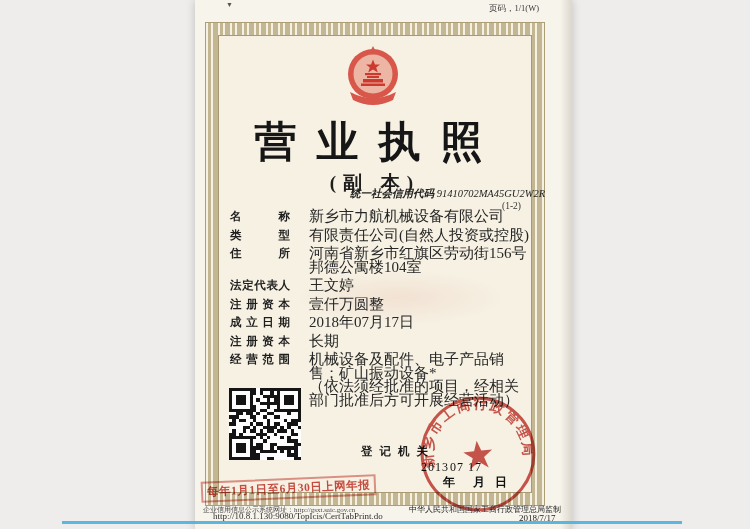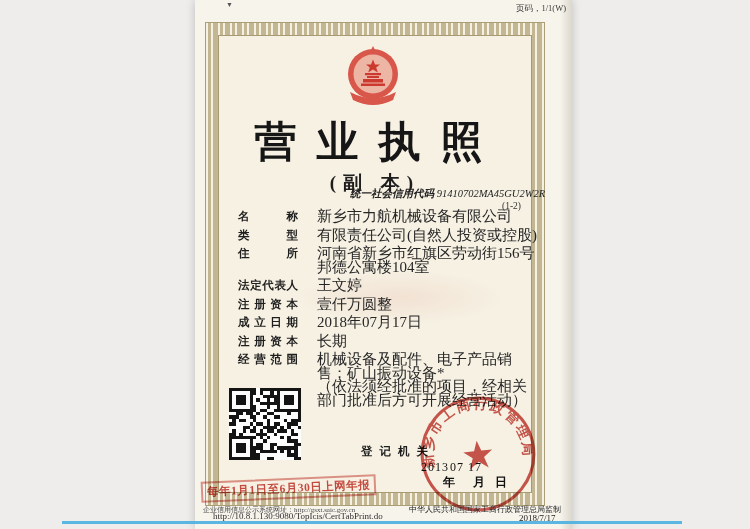--- a/index.html
+++ b/index.html
@@ -2,41 +2,41 @@
 <html><head>
 <meta charset="utf-8">
 <style>
   html,body{margin:0;padding:0;background:#e9e9e9;}
   .canvas{position:relative;width:750px;height:529px;background:#eeedeb;overflow:hidden;
           font-family:"Liberation Serif",serif;}
   .paper{position:absolute;left:195px;top:0;width:377px;height:529px;background:#f7f4ec;
          box-shadow:0 0 9px rgba(0,0,0,.20);}
   .paper-shade{position:absolute;right:0;top:0;width:12px;height:100%;
          background:linear-gradient(90deg,rgba(0,0,0,0),rgba(110,100,80,.20));}
-  .page-label{position:absolute;left:516px;top:3px;font-size:8.5px;color:#3a3a3a;white-space:nowrap;}
+  .page-label{position:absolute;left:489px;top:3px;font-size:8.5px;color:#3a3a3a;white-space:nowrap;}
   .caret{position:absolute;left:226px;top:1px;font-size:7px;color:#555;}
   
   .frame{position:absolute;left:205px;top:22px;width:340px;height:484px;box-sizing:border-box;
          padding:12px;border:1px solid #ab9e77;
          background:
            repeating-linear-gradient(90deg, rgba(248,244,231,.95) 0 2px, rgba(248,244,231,0) 2px 5px,
                                             rgba(248,244,231,.95) 5px 7px, rgba(248,244,231,0) 7px 12px),
            #c3b692;}
   .frame-inner{width:100%;height:100%;box-sizing:border-box;border:1px solid #a89b74;background:#f6f1e3;}
   .ghost{position:absolute;left:295px;top:270px;width:210px;height:55px;
          background:radial-gradient(ellipse at center, rgba(205,90,70,.10), rgba(205,90,70,0) 70%);}
   .emblem{position:absolute;left:342px;top:46px;width:62px;height:66px;}
   .title{position:absolute;left:205px;top:114px;width:340px;text-align:center;font-size:42px;
          font-weight:bold;color:#161616;letter-spacing:20px;padding-left:7px;box-sizing:border-box;}
   .subtitle{position:absolute;left:205px;top:170px;width:340px;text-align:center;font-size:19px;
          font-weight:bold;color:#1d1d1d;letter-spacing:7px;box-sizing:border-box;}
   .credit{position:absolute;left:350px;top:187px;font-size:10.5px;color:#222;white-space:nowrap;font-style:italic;}
   .credit .lab{font-weight:bold;}
   .pagenote{position:absolute;left:502px;top:201px;font-size:9.5px;color:#333;}
-  .fields{position:absolute;left:238px;top:210px;width:302px;}
+  .fields{position:absolute;left:230px;top:210px;width:302px;}
   .frow{display:flex;margin:0 0 5px 0;}
   .flabel{flex:0 0 60px;width:60px;font-weight:bold;font-size:11.5px;line-height:12px;color:#1e1e1e;
           text-align:justify;text-align-last:justify;}
   .fval{margin-left:19px;font-size:15px;line-height:13.5px;color:#262626;width:238px;}
   .qr{position:absolute;left:229px;top:387px;width:72px;height:74px;}
   .reg{position:absolute;left:361px;top:444px;font-size:11.5px;font-weight:bold;letter-spacing:7px;color:#1d1d1d;}
   .dnum{position:absolute;top:460px;font-size:12px;color:#101010;letter-spacing:1px;}
   .dlab{position:absolute;top:474px;font-size:12px;font-weight:bold;color:#101010;}
   .seal{position:absolute;left:416px;top:392px;width:124px;height:124px;transform:rotate(-6deg);
         opacity:.88;mix-blend-mode:multiply;}

